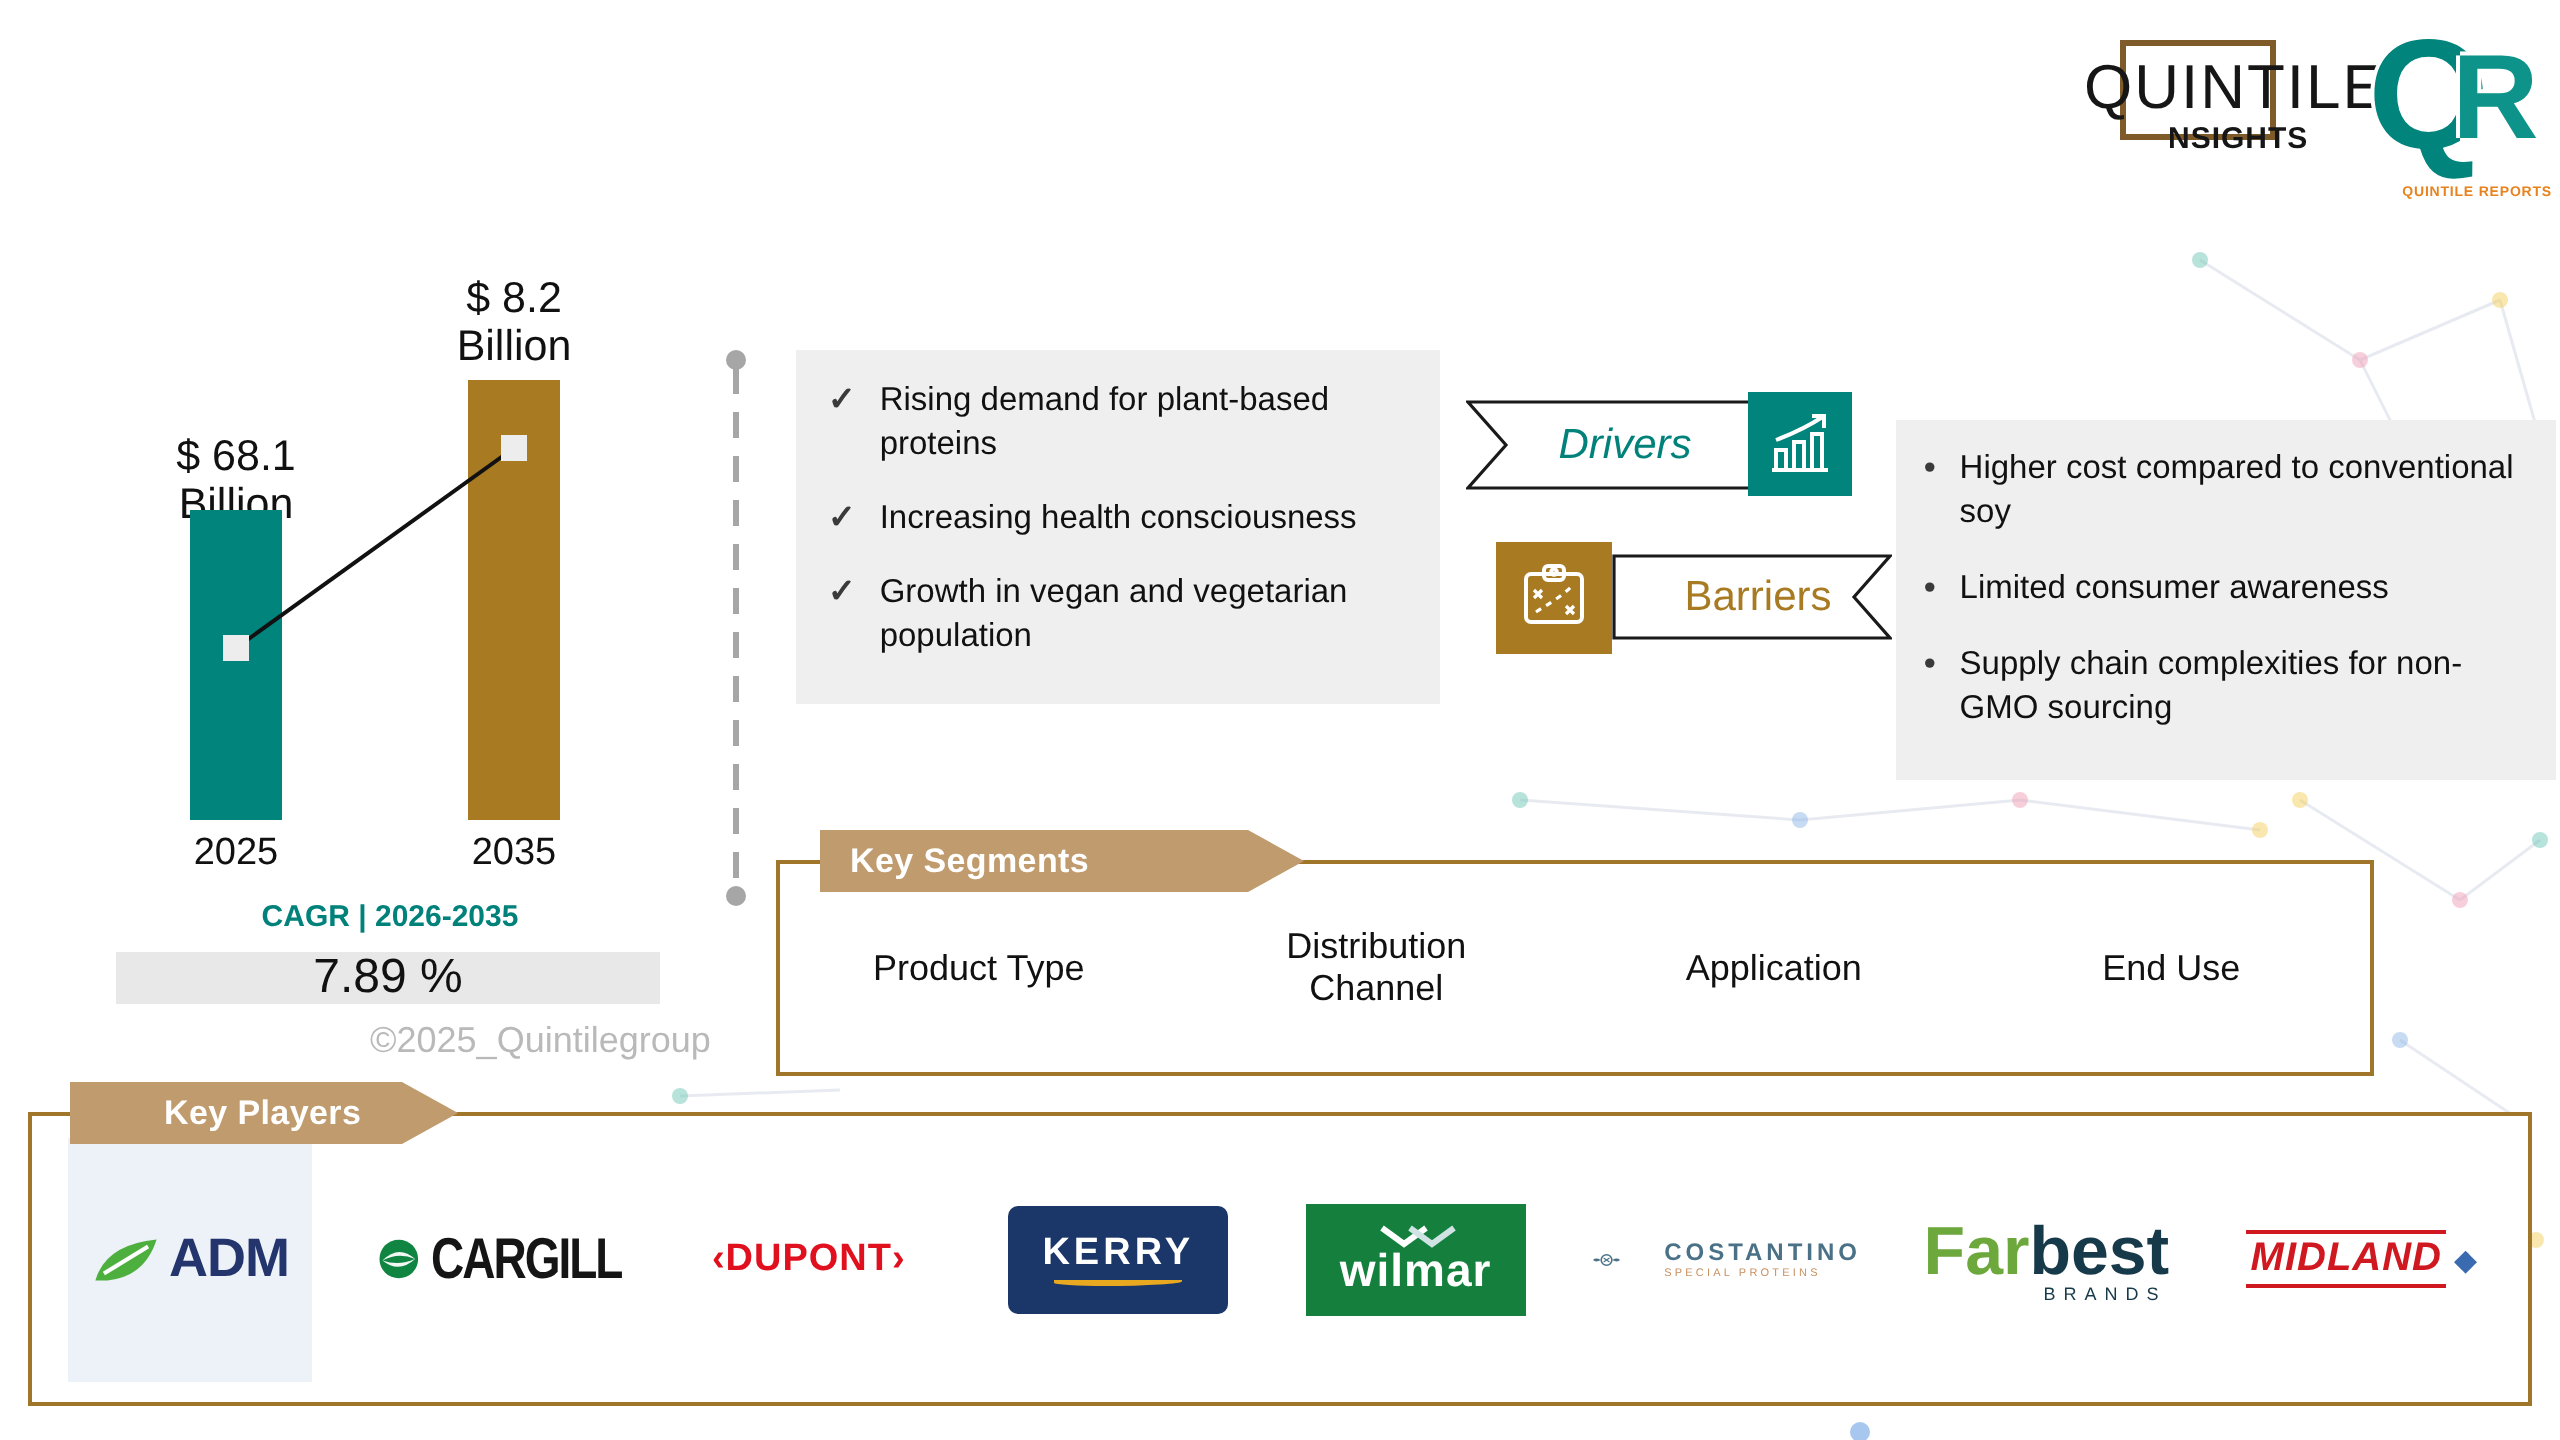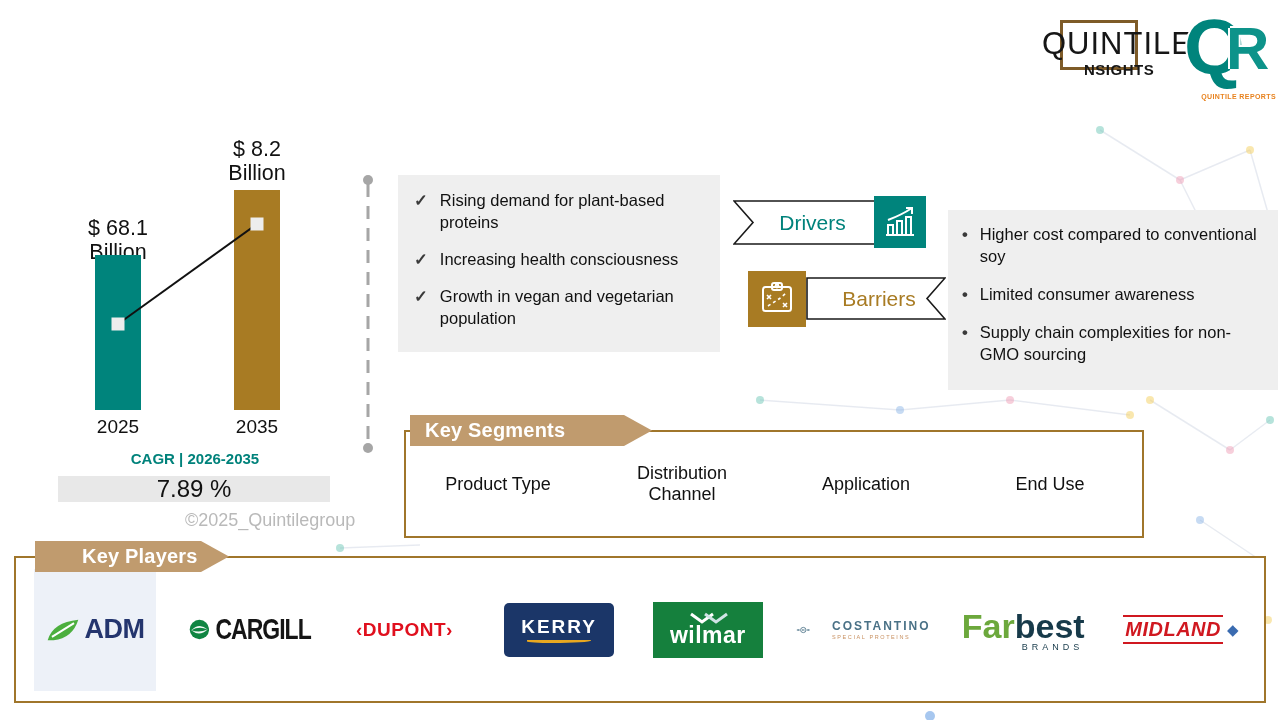--- a/index.html
+++ b/index.html
@@ -42,36 +42,36 @@
   .timeline { left:360px; top:172px; z-index:2; }
 
   
   .list-box { background:#EFEFEF; z-index:2; display:flex; flex-direction:column; }
   .drivers-box { left:398px; top:175px; width:322px; height:177px; padding:15px 12px 12px 16px; gap:15px; }
   .barriers-box { left:948px; top:210px; width:330px; height:180px; padding:14px 10px 12px 14px; gap:16px; }
   .li { display:flex; gap:12px; font-size:16.5px; line-height:1.33; color:#111; }
   .li .mark { flex:0 0 auto; color:#3a3a3a; font-weight:600; }
   .ribbon { z-index:3; }
   .ribbon .rtext { position:absolute; inset:0; display:flex; align-items:center; justify-content:center; font-size:21px;padding-left:24px; }
-  .drivers-ribbon { left:733px; top:200px; width:143px; height:45px; }
+  .drivers-ribbon { left:733px; top:200px; width:143px; height:45px;font-style:italic; }
   .drivers-ribbon .rtext { color:#00827B; padding-left:16px; }
   .barriers-ribbon { left:806px; top:277px; width:140px; height:43px; }
   .barriers-ribbon .rtext { color:#A87B23; padding-right:18px; }
   .icon-box { z-index:4; display:flex; align-items:center; justify-content:center; }
   .drivers-iconbox { left:874px; top:196px; width:52px; height:52px; background:#00847C; }
   .barriers-iconbox { left:748px; top:271px; width:58px; height:56px; background:#A87B23; }
 
   
   .sec-banner { height:31px; background:#C09B6E; z-index:4; display:flex; align-items:center;
     clip-path:polygon(0 0, calc(100% - 28px) 0, 100% 50%, calc(100% - 28px) 100%, 0 100%); }
-  .sec-banner span { color:#fff; font-weight:700; font-size:20px; padding-left:15px; letter-spacing:.2px; }
+  .sec-banner span { color:#fff; font-weight:700; font-size:17px; padding-left:15px; letter-spacing:.2px; }
   .segments-banner { left:410px; top:415px; width:242px; }
   .players-banner { left:35px; top:541px; width:194px;padding-left:32px; }
   .sec-box { background:#fff; border:2px solid #A0762B; z-index:3; }
-  .segments-box { left:404px; top:430px; width:740px; height:108px; display:grid;
+  .segments-box { left:388px; top:430px; width:799px; height:108px; display:grid;
     grid-template-columns:repeat(4,1fr); align-items:center; justify-items:center; }
   .segments-box .seg { font-size:18px; color:#111; text-align:center; }
   .seg-wrap { max-width:115px; }
   .players-box { left:14px; top:556px; width:1252px; height:147px; border-width:2.5px;
     display:flex; align-items:center; justify-content:space-between; padding:0 18px; }
 
   
   .tile { height:122px; display:flex; align-items:center; justify-content:center; background:#fff; }
   .t-adm { width:122px; background:#EDF1F8; gap:5px; }
   .adm-txt { font-size:27px; font-weight:800; color:#24356E; letter-spacing:-.5px; }

